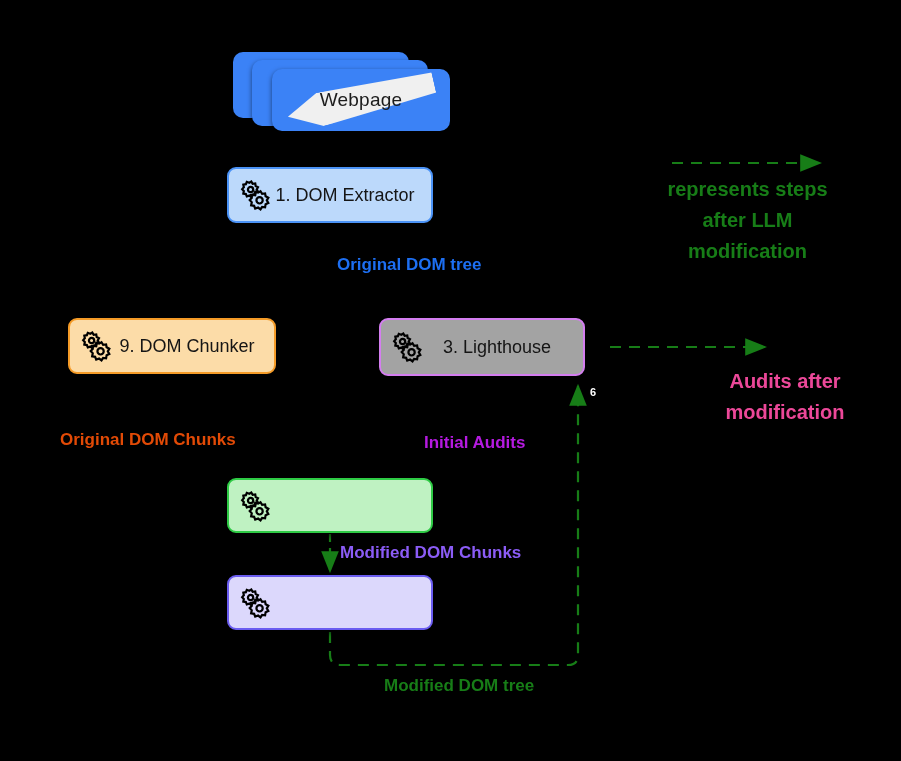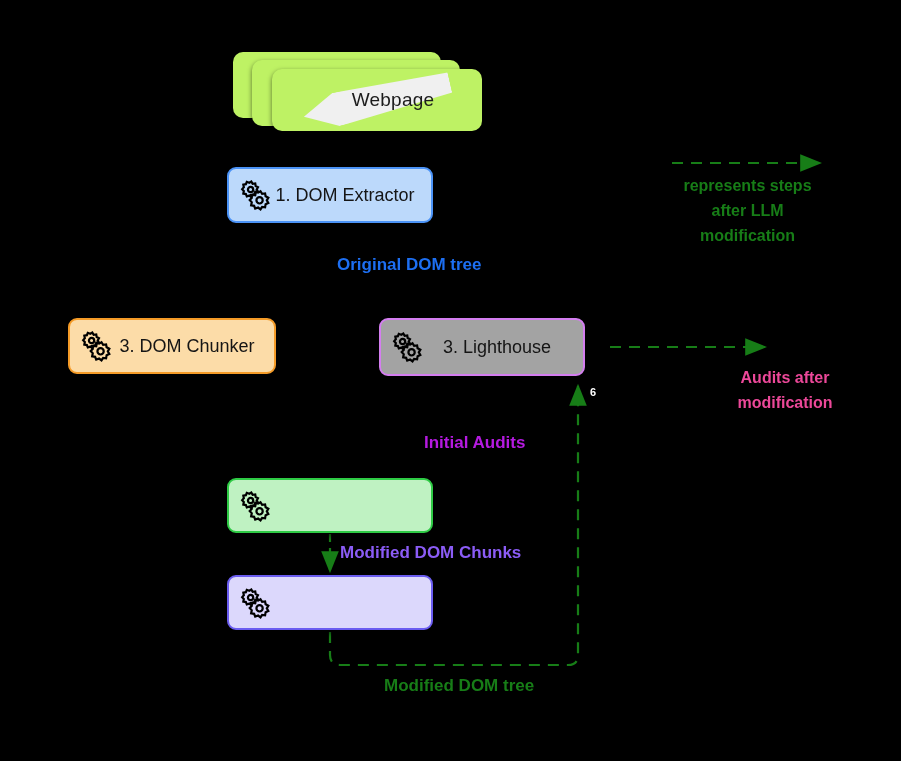--- a/index.html
+++ b/index.html
@@ -13,24 +13,23 @@
     height: 761px;
     background: #000000;
     overflow: hidden;
     font-family: "Liberation Sans", sans-serif;
   }
 
   
   .card-stack { position: absolute; }
   .card {
     position: absolute;
-    background: #bef264;
+    background: #3b82f6;
     border-radius: 10px;
     box-shadow: 0 2px 5px rgba(0,0,0,0.55);
-    padding-left: 32px;
   }
   .card-front {
     display: flex;
     align-items: center;
     justify-content: center;
     overflow: hidden;
   }
   .card-front .wm {
     position: absolute;
     left: 50%;
@@ -73,21 +72,21 @@
 
   
   .flow-label {
     position: absolute;
     font-size: 17px;
     font-weight: bold;
     white-space: nowrap;
   }
   .legend-text {
     position: absolute;
-    font-size: 16px;
+    font-size: 20px;
     font-weight: bold;
     text-align: center;
     line-height: 1.55;
     white-space: pre-line;
   }
   .edge-num {
     position: absolute;
     font-size: 11px;
     font-weight: bold;
     color: #ffffff;
@@ -143,21 +142,21 @@
 
   <div class="node" style="left:68px; top:318px; width:208px; height:56px; background:#fcdca8; border-color:#f59b27;">
     <svg class="gear-icon" viewBox="0 0 40 40">
       <g fill="none" stroke="#000" stroke-width="2.6">
         <path d="M14.5 4.2l1.6 2.6 3.0-.4.5 3.0 2.7 1.4-1.5 2.6 1.5 2.6-2.7 1.4-.5 3.0-3.0-.4-1.6 2.6-2.4-1.9-2.9 1.0-1.1-2.8-3.0-.5.6-3.0-2.0-2.3 2.0-2.3-.6-3.0 3.0-.5 1.1-2.8 2.9 1.0z"></path>
         <circle cx="13.6" cy="13.6" r="3.1"></circle>
         <path d="M25.3 15.6l1.9 3.0 3.5-.5.6 3.5 3.2 1.6-1.8 3.1 1.8 3.1-3.2 1.6-.6 3.5-3.5-.5-1.9 3.0-2.8-2.2-3.4 1.2-1.3-3.3-3.5-.6.7-3.5-2.4-2.6 2.4-2.6-.7-3.5 3.5-.6 1.3-3.3 3.4 1.2z"></path>
         <circle cx="24.2" cy="26.3" r="3.7"></circle>
       </g>
     </svg>
-    <span class="node-label">3. DOM Chunker</span>
+    <span class="node-label">9. DOM Chunker</span>
   </div>
 
   <div class="node" style="left:379px; top:318px; width:206px; height:58px; background:#a3a3a3; border-color:#d47ef0;">
     <svg class="gear-icon" viewBox="0 0 40 40">
       <g fill="none" stroke="#000" stroke-width="2.6">
         <path d="M14.5 4.2l1.6 2.6 3.0-.4.5 3.0 2.7 1.4-1.5 2.6 1.5 2.6-2.7 1.4-.5 3.0-3.0-.4-1.6 2.6-2.4-1.9-2.9 1.0-1.1-2.8-3.0-.5.6-3.0-2.0-2.3 2.0-2.3-.6-3.0 3.0-.5 1.1-2.8 2.9 1.0z"></path>
         <circle cx="13.6" cy="13.6" r="3.1"></circle>
         <path d="M25.3 15.6l1.9 3.0 3.5-.5.6 3.5 3.2 1.6-1.8 3.1 1.8 3.1-3.2 1.6-.6 3.5-3.5-.5-1.9 3.0-2.8-2.2-3.4 1.2-1.3-3.3-3.5-.6.7-3.5-2.4-2.6 2.4-2.6-.7-3.5 3.5-.6 1.3-3.3 3.4 1.2z"></path>
         <circle cx="24.2" cy="26.3" r="3.7"></circle>
       </g>
@@ -181,20 +180,21 @@
       <g fill="none" stroke="#000" stroke-width="2.6">
         <path d="M14.5 4.2l1.6 2.6 3.0-.4.5 3.0 2.7 1.4-1.5 2.6 1.5 2.6-2.7 1.4-.5 3.0-3.0-.4-1.6 2.6-2.4-1.9-2.9 1.0-1.1-2.8-3.0-.5.6-3.0-2.0-2.3 2.0-2.3-.6-3.0 3.0-.5 1.1-2.8 2.9 1.0z"></path>
         <circle cx="13.6" cy="13.6" r="3.1"></circle>
         <path d="M25.3 15.6l1.9 3.0 3.5-.5.6 3.5 3.2 1.6-1.8 3.1 1.8 3.1-3.2 1.6-.6 3.5-3.5-.5-1.9 3.0-2.8-2.2-3.4 1.2-1.3-3.3-3.5-.6.7-3.5-2.4-2.6 2.4-2.6-.7-3.5 3.5-.6 1.3-3.3 3.4 1.2z"></path>
         <circle cx="24.2" cy="26.3" r="3.7"></circle>
       </g>
     </svg>
   </div>
 
   <div class="flow-label" style="left:337px; top:255px; color:#1d6ff2;">Original DOM tree</div>
+  <div class="flow-label" style="left:60px; top:430px; color:#e24a06;">Original DOM Chunks</div>
   <div class="flow-label" style="left:424px; top:433px; color:#b51ae0;">Initial Audits</div>
   <div class="flow-label" style="left:340px; top:543px; color:#8b5cf6;">Modified DOM Chunks</div>
   <div class="flow-label" style="left:384px; top:676px; color:#177d17;">Modified DOM tree</div>
 
   <div class="legend-text" style="left:705px; top:366px; width:160px; color:#ec4899;">Audits after
 modification</div>
 
   <div class="legend-text" style="left:665px; top:174px; width:165px; color:#177d17;">represents steps
 after LLM
 modification</div>

